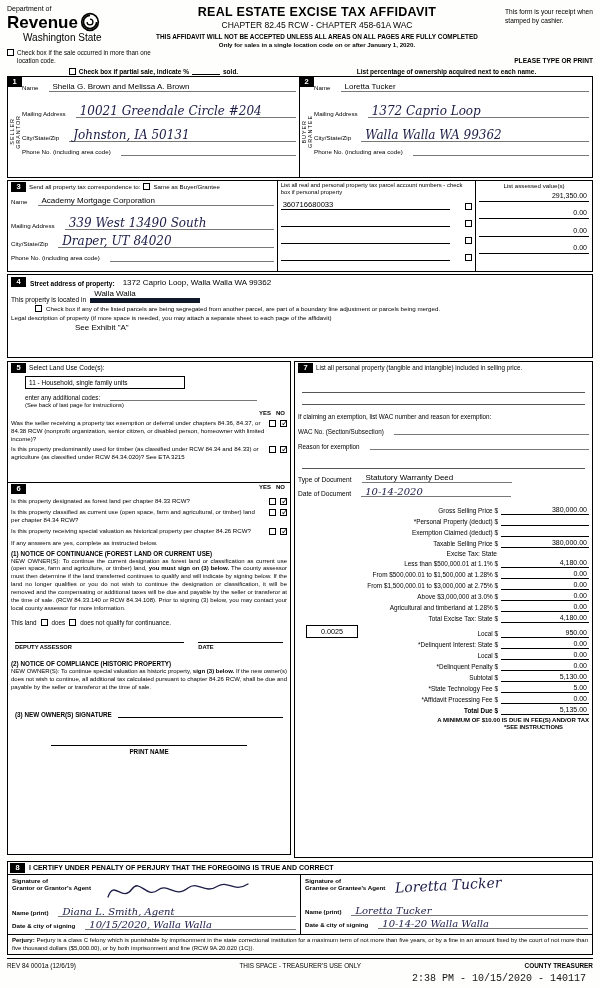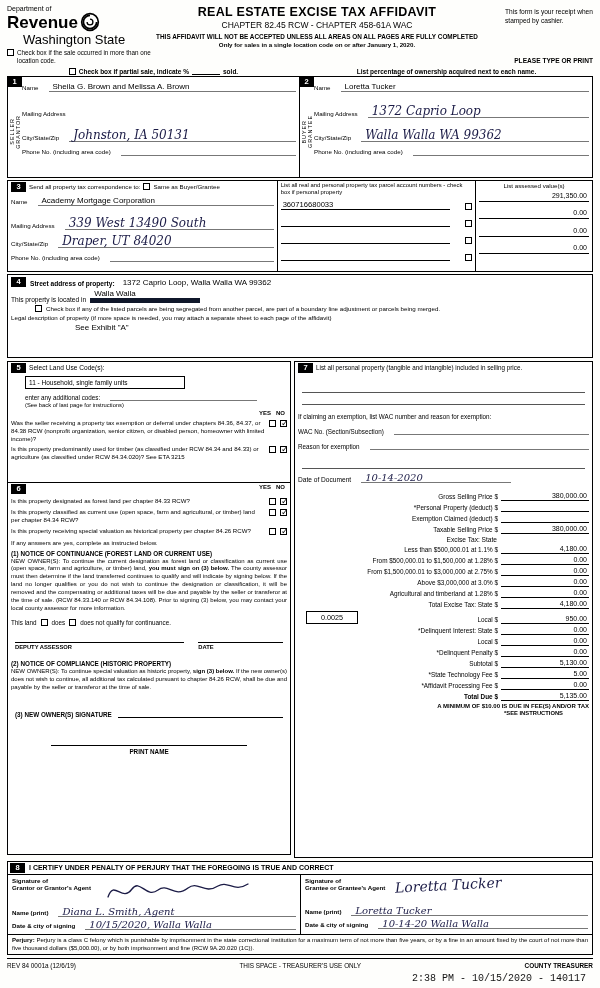--- a/index.html
+++ b/index.html
@@ -7,21 +7,21 @@
   body{background:#8f8f8f;font-family:"Liberation Sans",sans-serif}
   .page{width:600px;height:988px;margin:0 auto;background:#fefefc;color:#000;position:relative;
         padding:5px 7px 0;font-size:7px;overflow:hidden}
   .b{font-weight:bold}
 
   
   .hdr{display:flex;align-items:flex-start}
   .logo{width:122px}
   .dep{font-size:7px}
   .rev{font-size:17px;font-weight:bold;display:flex;align-items:center;gap:2px;line-height:1}
-  .ws{font-size:13px;margin-left:16px}
+  .ws{font-size:10px;margin-left:16px}
   .titleblk{flex:1;text-align:center}
   .t1{font-size:12.5px;font-weight:bold;letter-spacing:.3px}
   .t2{font-size:8.5px;margin-top:1px}
   .warn{font-size:6.4px;font-weight:bold;margin-top:3px}
   .only{font-size:6.2px;font-weight:bold;margin-top:1px}
   .receipt{width:88px;font-size:6.6px;padding-top:3px;line-height:1.35}
   .subrow{display:flex;align-items:flex-start;margin-top:1px}
   .mloc{width:150px;display:flex;gap:3px;font-size:6.3px;line-height:1.25}
   .ptp{margin-left:auto;font-size:6.6px;font-weight:bold;padding-top:8px}
 
@@ -192,20 +192,23 @@
       </div>
       <div class="fields">
         <div class="frow h14">
           <span class="flbl">Name</span>
           <span class="wl">
               <span class="typed">Sheila G. Brown and Melissa A. Brown</span>
             </span>
         </div>
         <div class="frow h26">
           <span class="flbl">Mailing Address</span>
+          <span class="wl">
+              <span class="hw">10021 Greendale Circle #204</span>
+            </span>
         </div>
         <div class="frow h24">
           <span class="flbl">City/State/Zip</span>
           <span class="wl">
               <span class="hw">Johnston, IA 50131</span>
             </span>
         </div>
         <div class="frow h14">
           <span class="flbl">Phone No. (including area code)</span>
           <span class="wl"></span>
@@ -430,20 +433,26 @@
           <span>WAC No. (Section/Subsection)</span>
           <span class="wl"></span>
         </div>
         <div class="exrow">
           <span>Reason for exemption</span>
           <span class="wl"></span>
         </div>
         <div class="ruled" style="margin-top:7px"></div>
 
         <div class="docrow">
+          <span>Type of Document</span>
+          <span class="wl" style="max-width:150px">
+              <span class="typed">Statutory Warranty Deed</span>
+            </span>
+        </div>
+        <div class="docrow">
           <span>Date of Document</span>
           <span class="wl" style="max-width:150px">
               <span class="hw sm">10-14-2020</span>
             </span>
         </div>
 
         <div style="margin-top:9px">
           <div class="taxrow">
             <span class="tlbl">Gross Selling Price $</span>
             <span class="tval">380,000.00</span>

